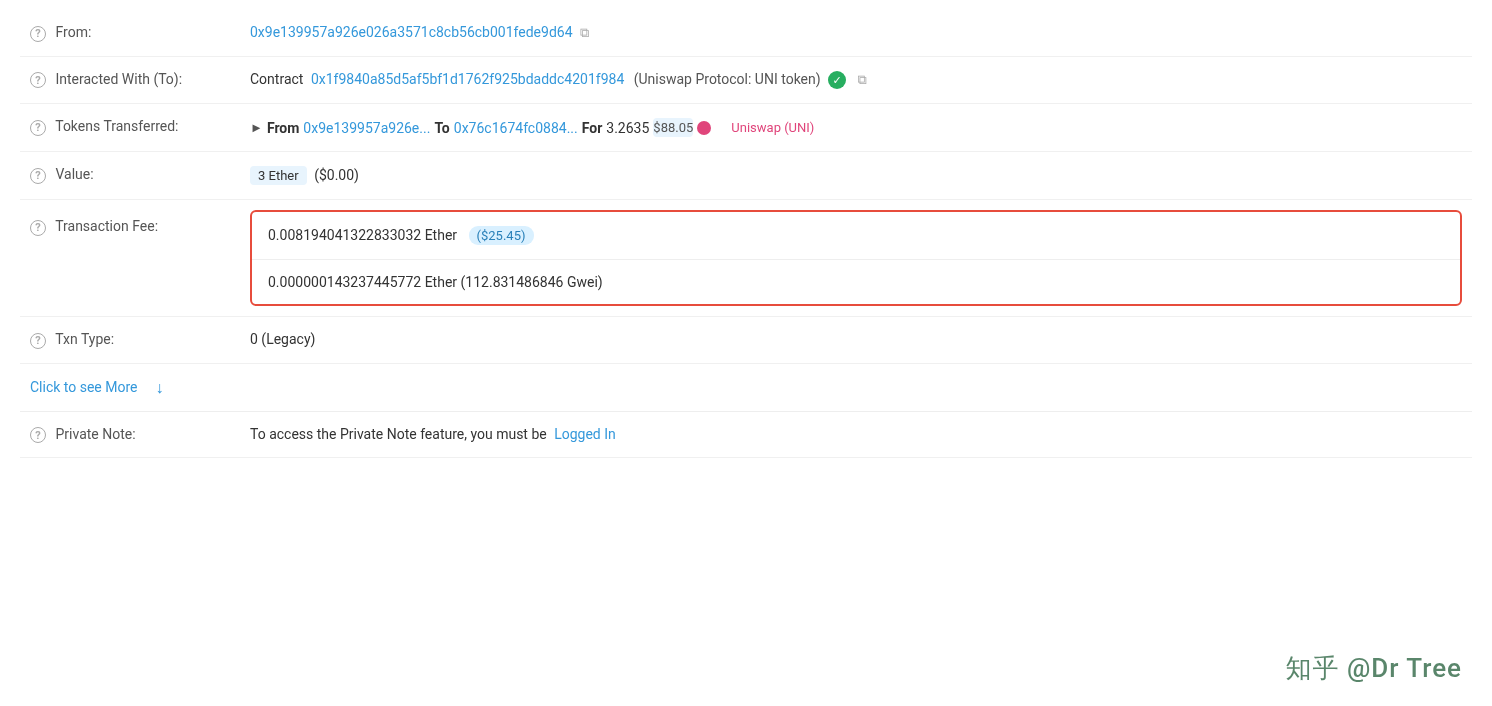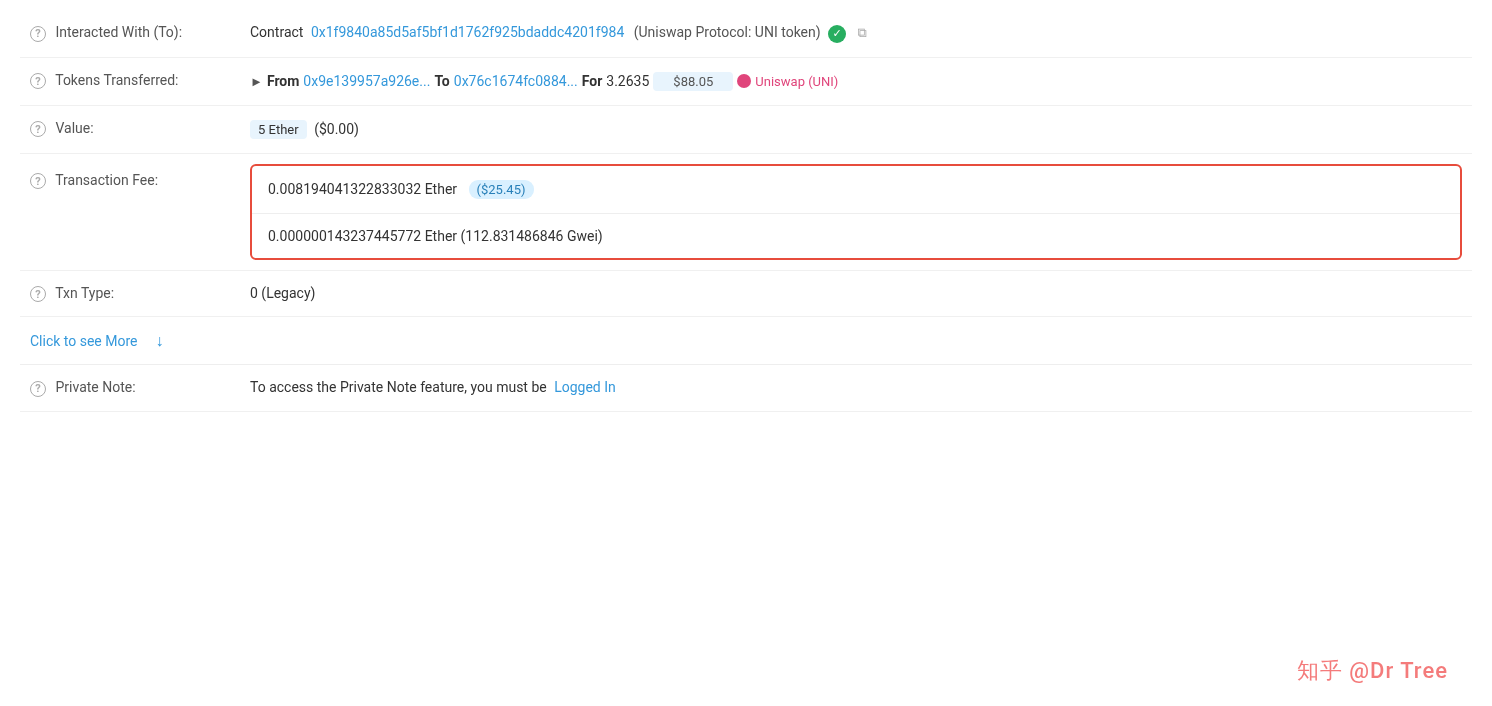--- a/index.html
+++ b/index.html
@@ -70,39 +70,39 @@
       color: #2980b9;
       border-radius: 4px;
       padding: 2px 8px;
       font-size: 13px;
     }
     .badge-usd {
       display: inline-block;
       background: #e8f4fd;
       color: #555;
       border-radius: 4px;
-      padding: 2px 20px;
+      padding: 2px 0;
       font-size: 13px;
     }
     .verified-icon {
       display: inline-flex;
       align-items: center;
       justify-content: center;
       width: 18px;
       height: 18px;
       background: #27ae60;
       border-radius: 50%;
       color: white;
       font-size: 11px;
       margin: 0 4px;
     }
     .uniswap-badge {
       display: inline-flex;
       align-items: center;
-      gap: 4px;
+      gap: 20px;
       color: #e0457b;
       font-size: 13px;
     }
     .uniswap-dot {
       display: inline-block;
       width: 14px;
       height: 14px;
       background: #e0457b;
       border-radius: 50%;
     }
@@ -123,23 +123,23 @@
       align-items: center;
       gap: 18px;
       color: #3498db;
       cursor: pointer;
       font-size: 14px;
       padding: 14px 10px;
     }
     .watermark {
       position: fixed;
       bottom: 20px;
-      right: 44px;
-      color: #ef4444;
-      font-size: 22px;
+      right: 30px;
+      color: #14532d;
+      font-size: 26px;
       font-weight: 500;
       letter-spacing: 1px;
       opacity: 0.7;
       pointer-events: none;
     }
     .tokens-transferred-value {
       display: flex;
       align-items: center;
       flex-wrap: wrap;
       gap: 4px;
@@ -148,20 +148,30 @@
       color: #555;
       font-size: 13px;
     }
   </style>
 </head>
 <body>
 
 <table class="table">
 
   <tbody>
+      <tr>
+    <td class="label-cell">
+      <span class="help-icon">?</span>
+      <span>From:</span>
+    </td>
+    <td class="value-cell">
+      <a class="link">0x9e139957a926e026a3571c8cb56cb001fede9d64</a>
+      <span class="copy-icon">⧉</span>
+    </td>
+  </tr>
 
   <tr>
     <td class="label-cell">
       <span class="help-icon">?</span>
       <span>Interacted With (To):</span>
     </td>
     <td class="value-cell">
       <span>Contract</span>
       <a class="link" style="margin-left:4px;">0x1f9840a85d5af5bf1d1762f925bdaddc4201f984</a>
       <span style="margin-left:6px; color:#555;">(Uniswap Protocol: UNI token)</span>
@@ -192,21 +202,21 @@
       </div>
     </td>
   </tr>
 
   <tr>
     <td class="label-cell">
       <span class="help-icon">?</span>
       <span>Value:</span>
     </td>
     <td class="value-cell">
-      <span class="badge-gray">5 Ether</span>
+      <span class="badge-gray">3 Ether</span>
       <span>($0.00)</span>
     </td>
   </tr>
 
   <tr>
     <td class="label-cell" style="padding-top:18px;">
       <span class="help-icon">?</span>
       <span>Transaction Fee:</span>
     </td>
     <td class="value-cell" style="padding: 10px 10px;">

